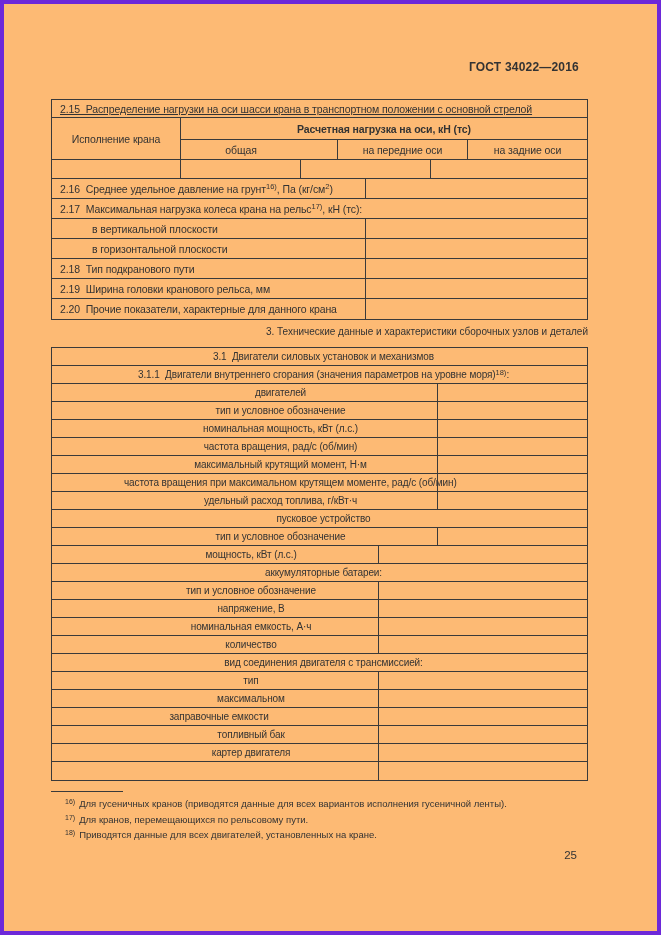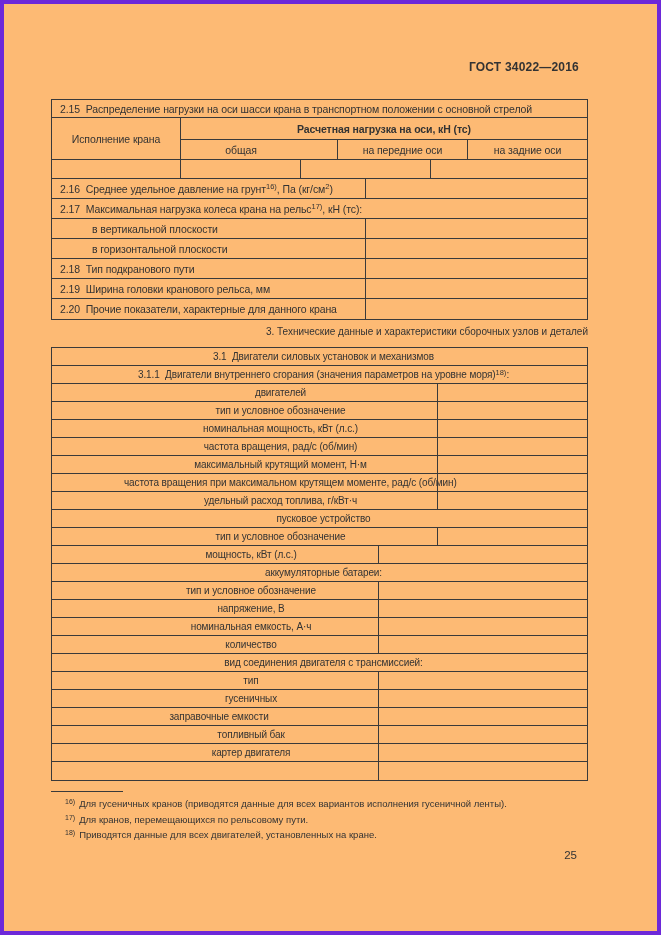--- a/index.html
+++ b/index.html
@@ -66,21 +66,21 @@
   .sup{
     font-size:7.5px;
     position:relative;
     top:-3.5px;
     letter-spacing:0;
   }
   
   .t1-toprow{
     display:flex;align-items:center;height:18px;
     border-bottom:1px solid var(--line);
-    white-space:pre;padding-left:8px;
+    white-space:pre;padding-left:8px;text-decoration:underline;
   }
   .t1-head{display:flex;border-bottom:1px solid var(--line);}
   .t1-exec{
     width:128px;flex:0 0 auto;
     display:flex;align-items:center;justify-content:center;
     text-align:center;
   }
   .t1-hright{flex:1 1 auto;border-left:1px solid var(--line);}
   .t1-loadtitle{
     height:22px;display:flex;align-items:center;justify-content:center;
@@ -255,21 +255,21 @@
         <div class="t-value" style="width: 209px;"></div>
       </div>
       <div class="t-row">
         <div class="t-label"><span>вид соединения двигателя с трансмиссией:</span></div>
       </div>
       <div class="t-row">
         <div class="t-label ind1"><span>тип</span></div>
         <div class="t-value" style="width: 209px;"></div>
       </div>
       <div class="t-row">
-        <div class="t-label ind1"><span>гусеничных</span></div>
+        <div class="t-label ind1"><span>максимальном</span></div>
         <div class="t-value" style="width: 209px;"></div>
       </div>
       <div class="t-row">
         <div class="t-label"><span>заправочные емкости</span></div>
         <div class="t-value" style="width: 209px;"></div>
       </div>
       <div class="t-row">
         <div class="t-label ind1"><span>топливный бак</span></div>
         <div class="t-value" style="width: 209px;"></div>
       </div>

